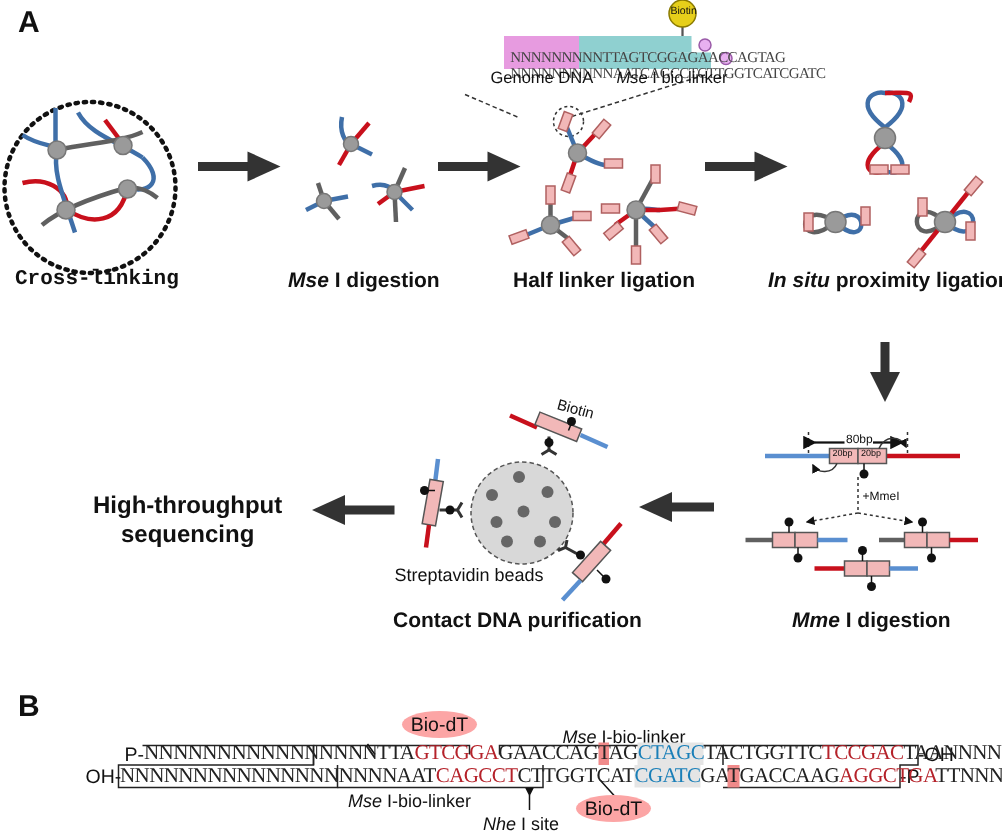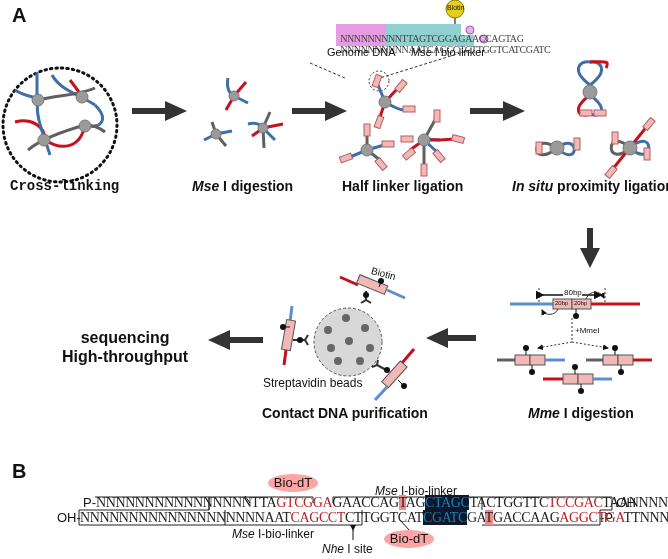--- a/index.html
+++ b/index.html
@@ -5,21 +5,21 @@
   html, body { margin: 0; padding: 0; background: #ffffff; }
   body { width: 668px; height: 559px; position: relative; overflow: hidden; font-family: "Liberation Sans", sans-serif; }
   .abs { position: absolute; }
   .panel-label { font-weight: bold; font-size: 20px; color: #111; }
   .step { font-weight: bold; font-size: 14px; color: #111; white-space: nowrap; text-align: center; }
   .step i { font-style: italic; }
   .small { font-size: 11px; color: #111; white-space: nowrap; }
   .seq { font-family: "Liberation Serif", serif; font-size: 14px; letter-spacing: -0.4px; white-space: pre; color: #222; line-height: 16px; }
   .seq .r { color: #b5222a; }
   .seq .hl-red { background: #f08a8a; }
-  .seq .hl-blue { background: #0f172a; color: #1a7fb8; }
+  .seq .hl-blue { background: #e5e5e5; color: #1a7fb8; }
   .end { font-size: 13px; color: #111; white-space: nowrap; }
   .bubble { background: #fca5a5; border-radius: 50%; font-size: 13px; text-align: center; color: #111; }
   svg { position: absolute; left: 0; top: 0; }
 </style>
 </head>
 <body>
 
 <div class="abs panel-label" style="left:12px; top:4px;">A</div>
 <div class="abs panel-label" style="left:12px; top:460px;">B</div>
 
@@ -280,22 +280,22 @@
 <div class="abs small" style="left:327px; top:46px;">Genome DNA</div>
 <div class="abs small" style="left:411px; top:46px;"><i>Mse</i><span> I bio linker</span></div>
 
 <div class="abs step" style="left:10px; top:178px;font-family:Liberation Mono, monospace;">Cross-linking</div>
 <div class="abs step" style="left:192px; top:178px;"><i>Mse</i><span> I digestion</span></div>
 <div class="abs step" style="left:342px; top:178px;">Half linker ligation</div>
 <div class="abs step" style="left:512px; top:178px;"><i>In situ</i><span> proximity ligation</span></div>
 <div class="abs step" style="left:528px; top:405px;"><i>Mme</i><span> I digestion</span></div>
 <div class="abs step" style="left:262px; top:405px;">Contact DNA purification</div>
 <div class="abs step" style="left:62px; top:328px; font-size:16px; line-height:19px;">
+  <div>High-throughput</div>
   <div>sequencing</div>
-  <div>High-throughput</div>
 </div>
 
 <div class="abs small" style="left:564px; top:288px; font-size:8px;">80bp</div>
 <div class="abs small" style="left:555px; top:300px; font-size:6px;">20bp</div>
 <div class="abs small" style="left:574px; top:300px; font-size:6px;">20bp</div>
 <div class="abs small" style="left:575px; top:326px; font-size:8px;">+MmeI</div>
 
 <div class="abs small" style="left:371px; top:268px; transform:rotate(15deg); font-size:10px;">Biotin</div>
 <div class="abs small" style="left:263px; top:376px; font-size:12px;">Streptavidin beads</div>
 

